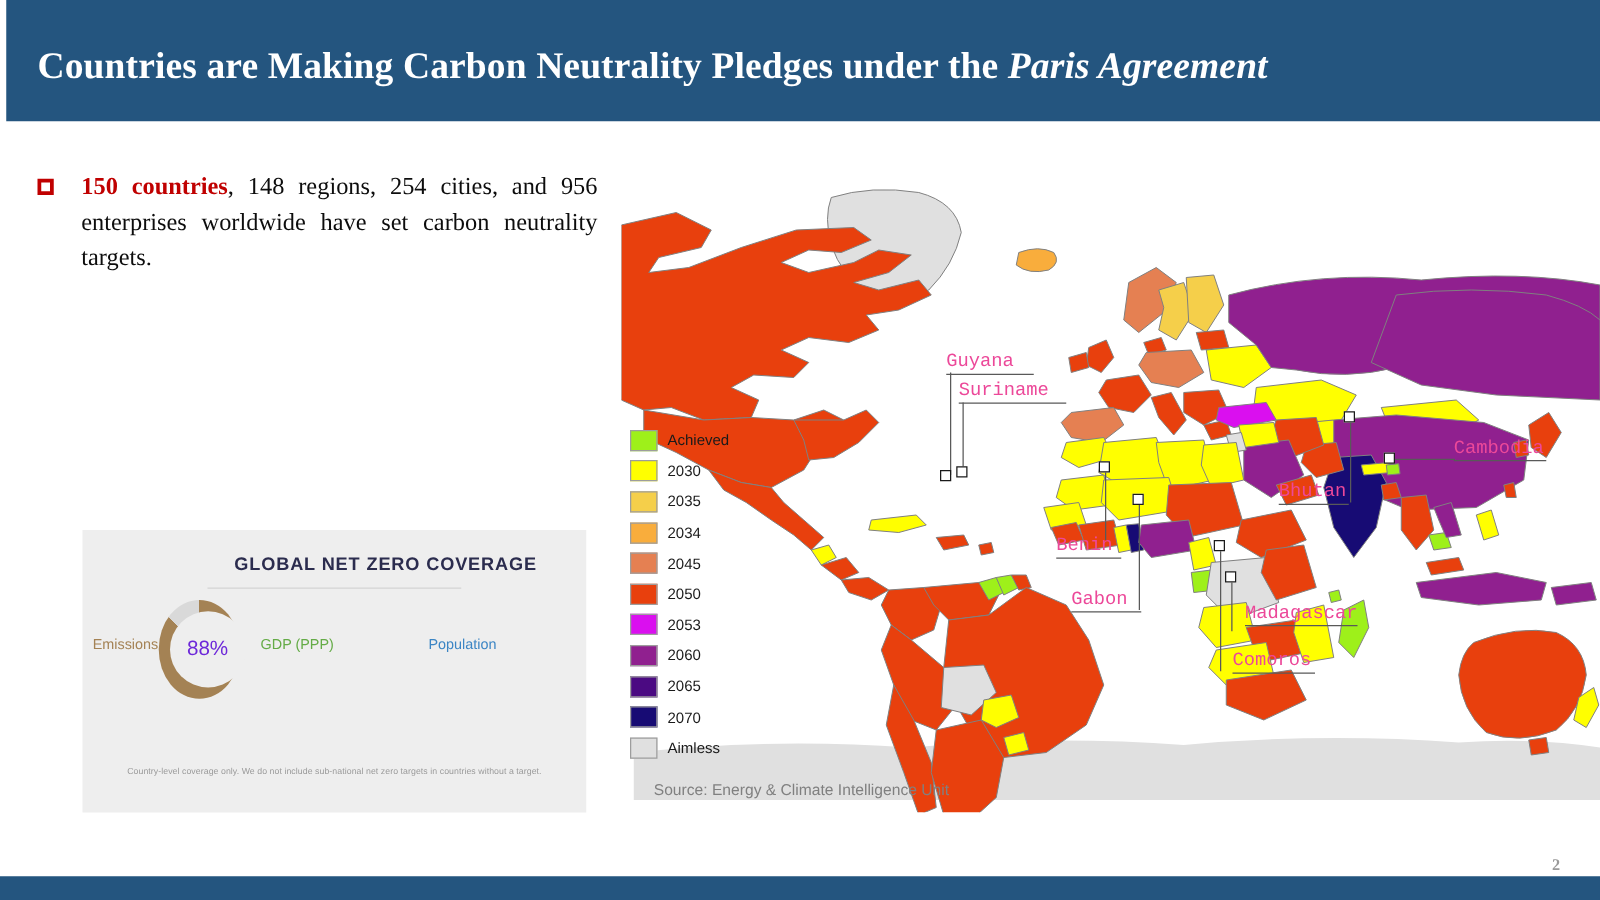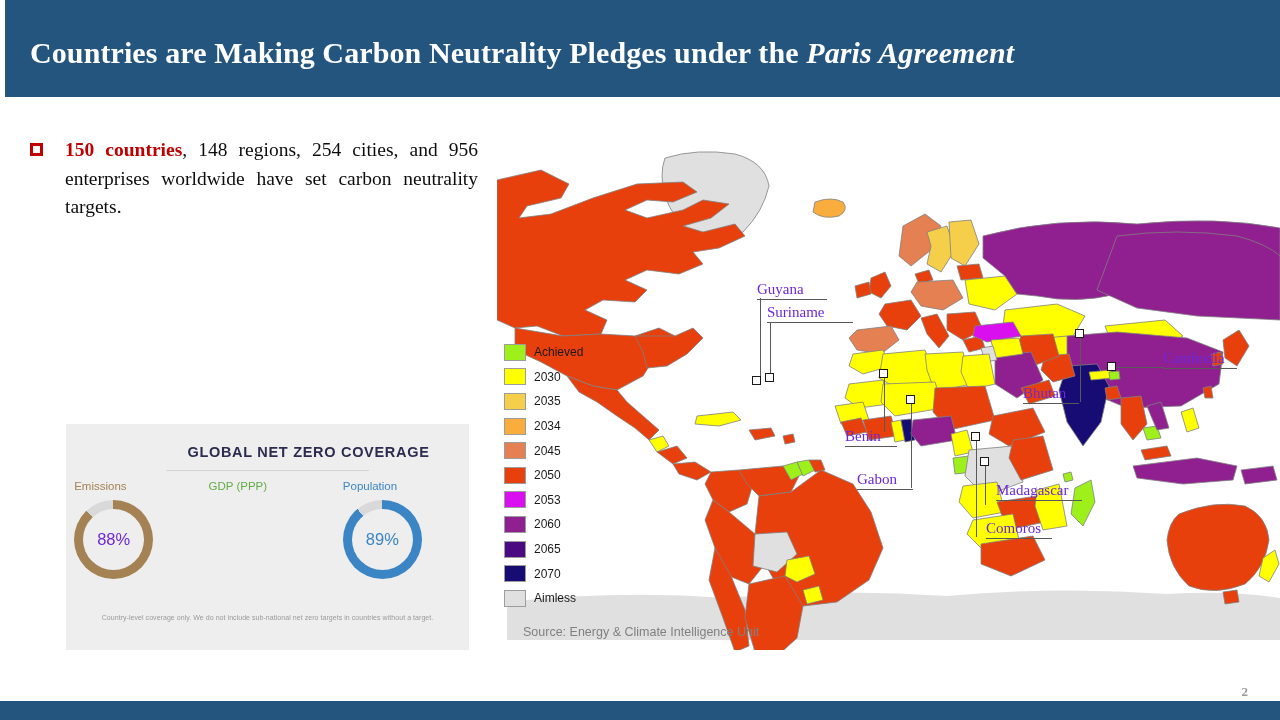--- a/index.html
+++ b/index.html
@@ -113,21 +113,21 @@
     position: absolute;
     left: 0;
     top: 56px;
     width: 403px;
     display: flex;
     justify-content: space-around;
   }
   .donut-block {
     width: 118px;
     display: flex;
-    flex-direction: column;
+    align-items: center;
   }
   .donut-label {
     font-family: "Liberation Sans", sans-serif;
     font-size: 11.5px;
     margin-bottom: 8px;
   }
   .donut {
     position: relative;
     width: 79px;
     height: 79px;
@@ -201,23 +201,23 @@
     font-size: 12px;
     color: #1a1a1a;
   }
 
   
   .callout {
     position: absolute;
   }
   .callout-label {
     position: absolute;
-    font-family: Liberation Serif, serif;
+    font-family: Liberation Mono, monospace;
     font-size: 15px;
-    color: #6d28d9;
+    color: #ec4899;
     white-space: nowrap;
     padding-bottom: 1px;
     border-bottom: 1.4px solid #595959;
   }
   .leader {
     position: absolute;
     background: #595959;
   }
   .leader-v { width: 1.4px; }
   .leader-h { height: 1.4px; }
@@ -285,25 +285,20 @@
           <div class="donut-hole">
             <span class="donut-value" style="color: #6d28d9;">88%</span>
           </div>
         </div>
       </div>
       <div class="donut-block">
         <div class="donut-label" style="color: rgb(100, 171, 70);">GDP (PPP)</div>
       </div>
       <div class="donut-block">
         <div class="donut-label" style="color: rgb(59, 133, 196);">Population</div>
-        <div class="donut" style="background: conic-gradient(rgb(59, 133, 196) 0deg, rgb(59, 133, 196) 320.4deg, rgb(217, 217, 217) 320.4deg, rgb(217, 217, 217) 360deg);">
-          <div class="donut-hole">
-            <span class="donut-value" style="color: rgb(59, 133, 196);">89%</span>
-          </div>
-        </div>
       </div>
     </div>
   <div id="infographic-footnote">Country-level coverage only. We do not include sub-national net zero targets in countries without a target.</div>
 </div>
 
 <div id="map-panel">
   <svg id="map-svg" width="783" height="510" viewBox="0 0 783 510">
     <g id="map-shapes" stroke="#808080" stroke-width="0.8" stroke-linejoin="round">
         <path d="M10 462 Q120 450 230 458 Q340 448 450 456 Q560 446 670 454 Q730 450 783 458 L783 500 L10 500 Z" fill="#e0e0e0" stroke="none"></path>
         <path d="M168 18 Q200 8 238 14 Q268 22 272 46 Q266 72 246 92 Q222 106 198 96 Q176 80 168 56 Q162 34 168 18 Z" fill="#e0e0e0"></path>

